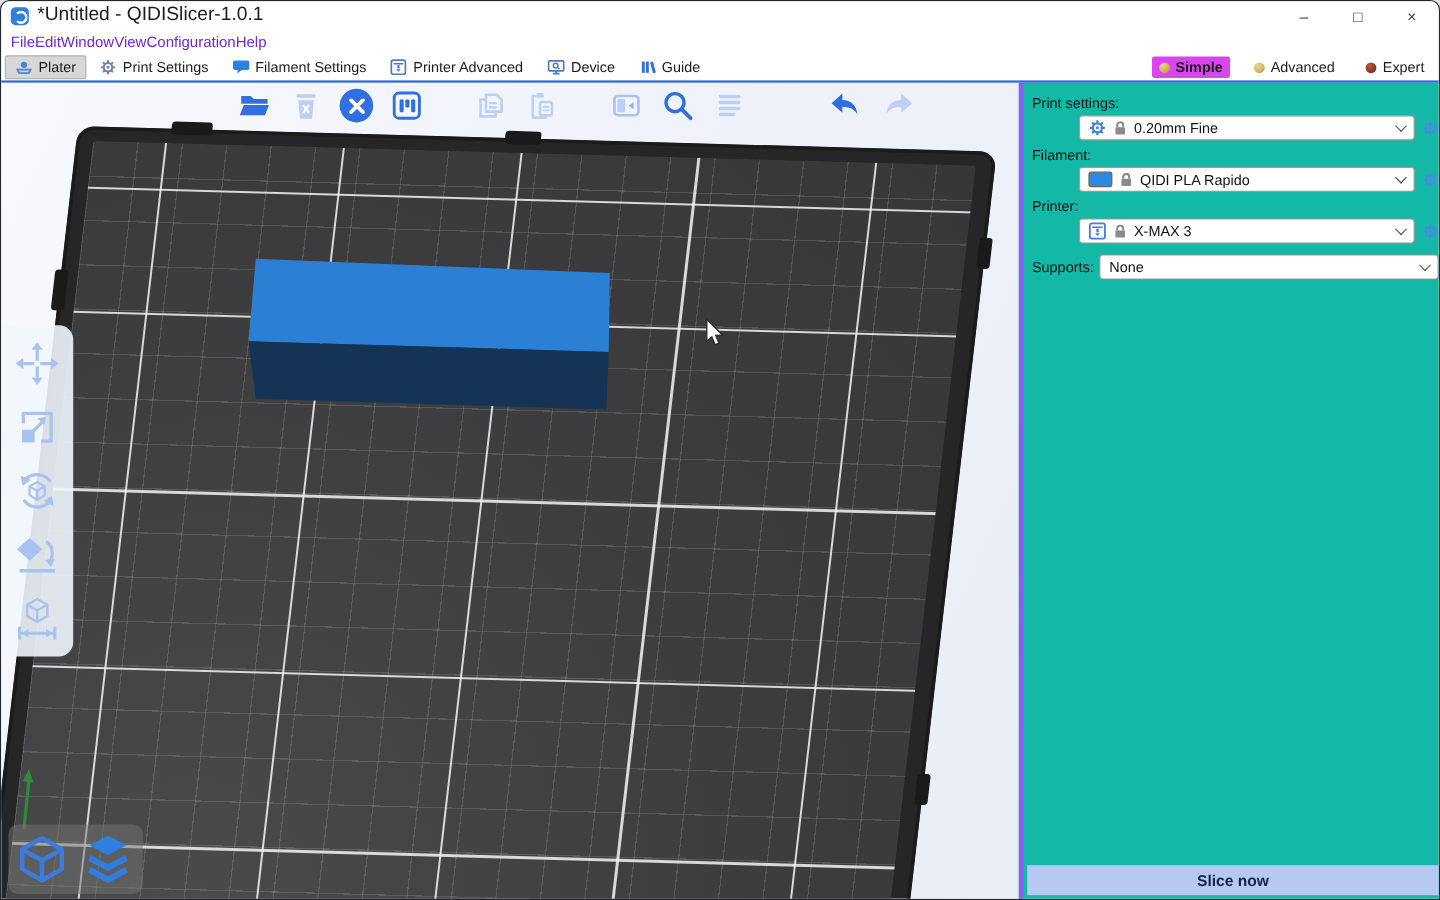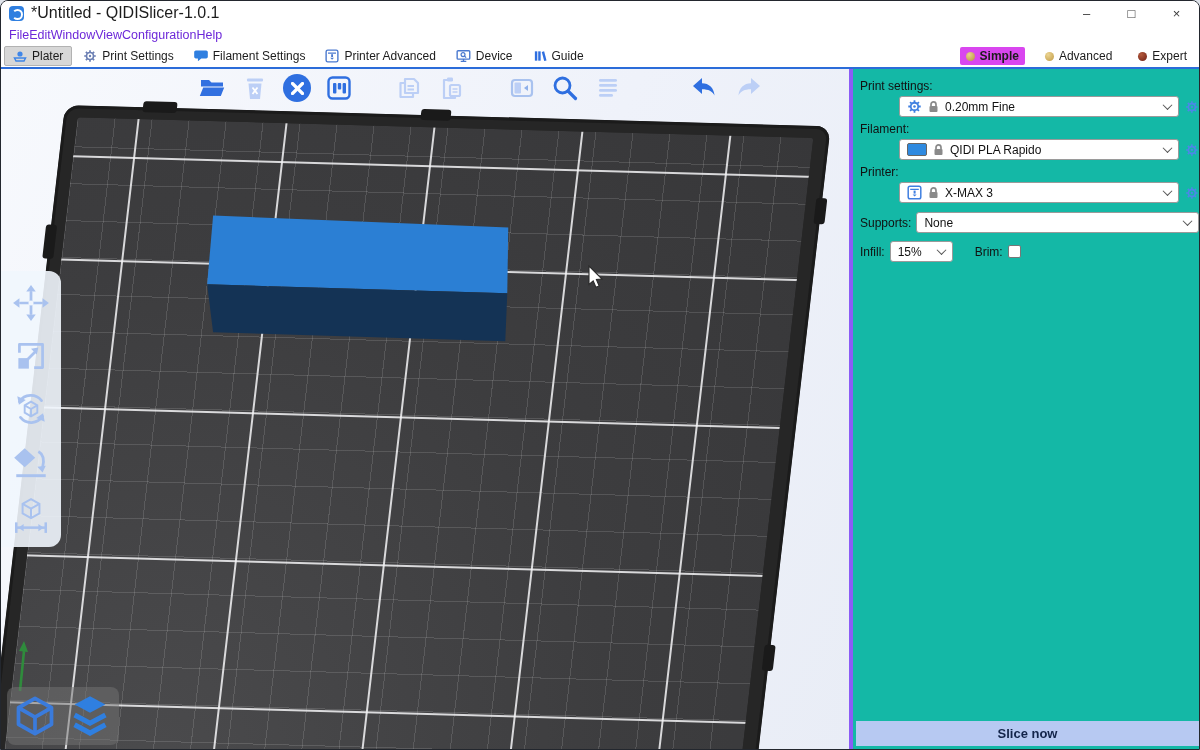--- a/index.html
+++ b/index.html
@@ -447,26 +447,17 @@
       </div>
 
       <div class="row-inline">
         <span style="margin-right:5px;">Supports:</span>
         <div class="combo small">
           <span>None</span>
           <span class="chev"></span>
         </div>
       </div>
 
-      <div class="row-inline" style="margin-top:8px;">
-        <span style="margin-right:5px;">Infill:</span>
-        <div class="combo tiny">
-          <span>15%</span>
-          <span class="chev"></span>
-        </div>
-        <span style="margin-left:22px; margin-right:5px;">Brim:</span>
-        <span class="checkbox"></span>
-      </div>
 
       <div class="slice-btn">Slice now</div>
     </div>
   </div>
 </div>
 
 </body></html>

